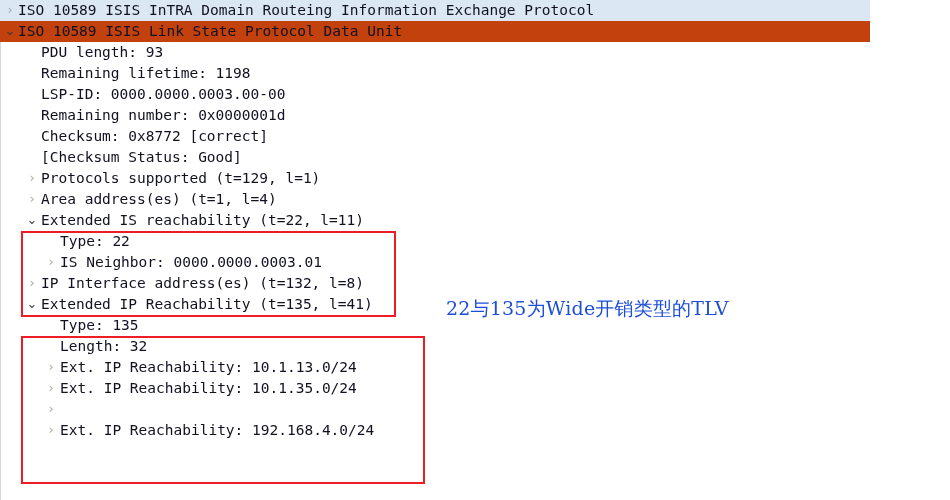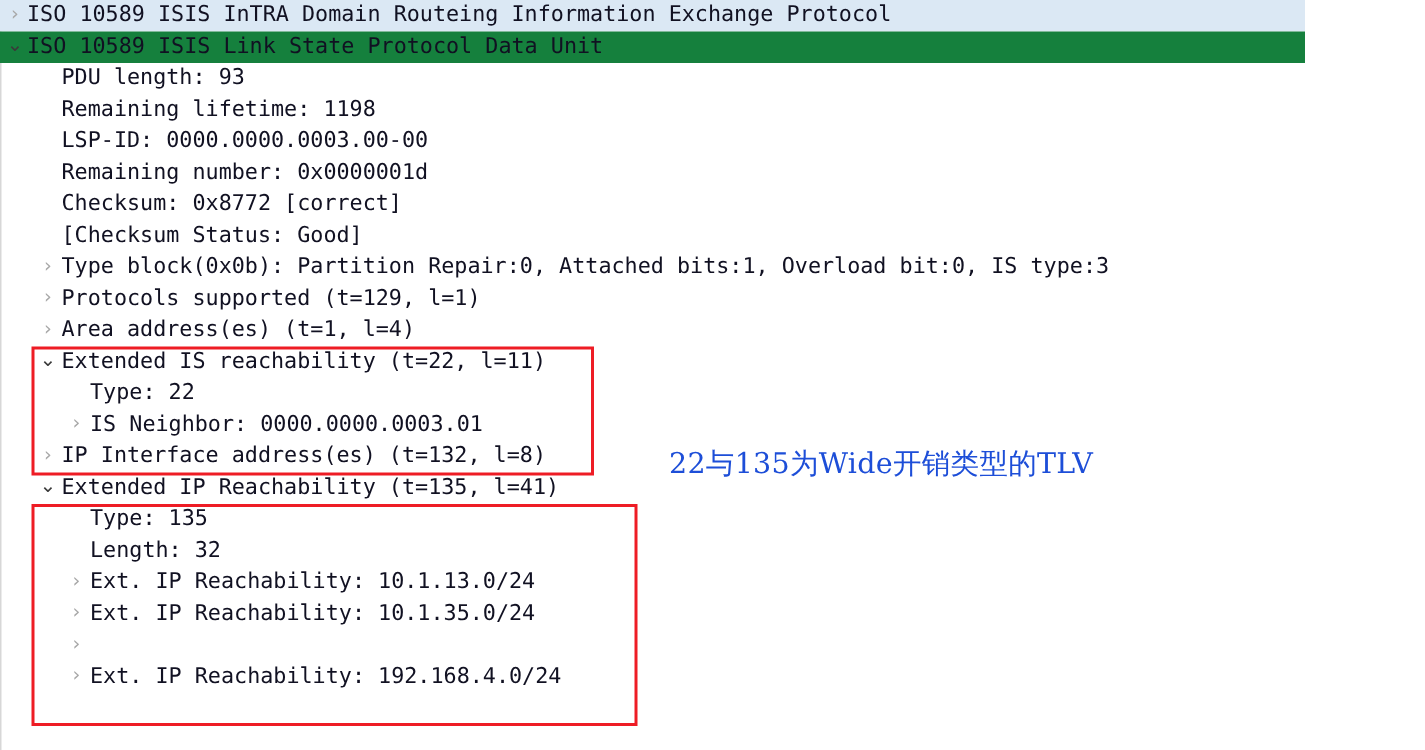--- a/index.html
+++ b/index.html
@@ -35,21 +35,21 @@
 
   .row {
     position: relative;
     height: 21px;
     line-height: 21px;
     white-space: nowrap;
     font-size: 14.5px;
     color: #111122;
   }
   .row.sel-light { background: #dbe8f4; }
-  .row.sel-strong { background: #15803d; }
+  .row.sel-strong { background: #c2410c; }
 
   
   .chev {
     position: absolute;
     top: 0;
     width: 14px;
     height: 21px;
     line-height: 20px;
     text-align: center;
     font-family: "DejaVu Sans", "Liberation Sans", sans-serif;
@@ -125,24 +125,20 @@
         <span class="label i1">Remaining number: 0x0000001d</span>
       </div>
       <div class="row">
         <span class="label i1">Checksum: 0x8772 [correct]</span>
       </div>
       <div class="row">
         <span class="label i1">[Checksum Status: Good]</span>
       </div>
       <div class="row">
         <span class="chev collapsed gray c1"></span>
-        <span class="label i1">Type block(0x0b): Partition Repair:0, Attached bits:1, Overload bit:0, IS type:3</span>
-      </div>
-      <div class="row">
-        <span class="chev collapsed gray c1"></span>
         <span class="label i1">Protocols supported (t=129, l=1)</span>
       </div>
       <div class="row">
         <span class="chev collapsed gray c1"></span>
         <span class="label i1">Area address(es) (t=1, l=4)</span>
       </div>
       <div class="row">
         <span class="chev expanded dark c1"></span>
         <span class="label i1">Extended IS reachability (t=22, l=11)</span>
       </div>

